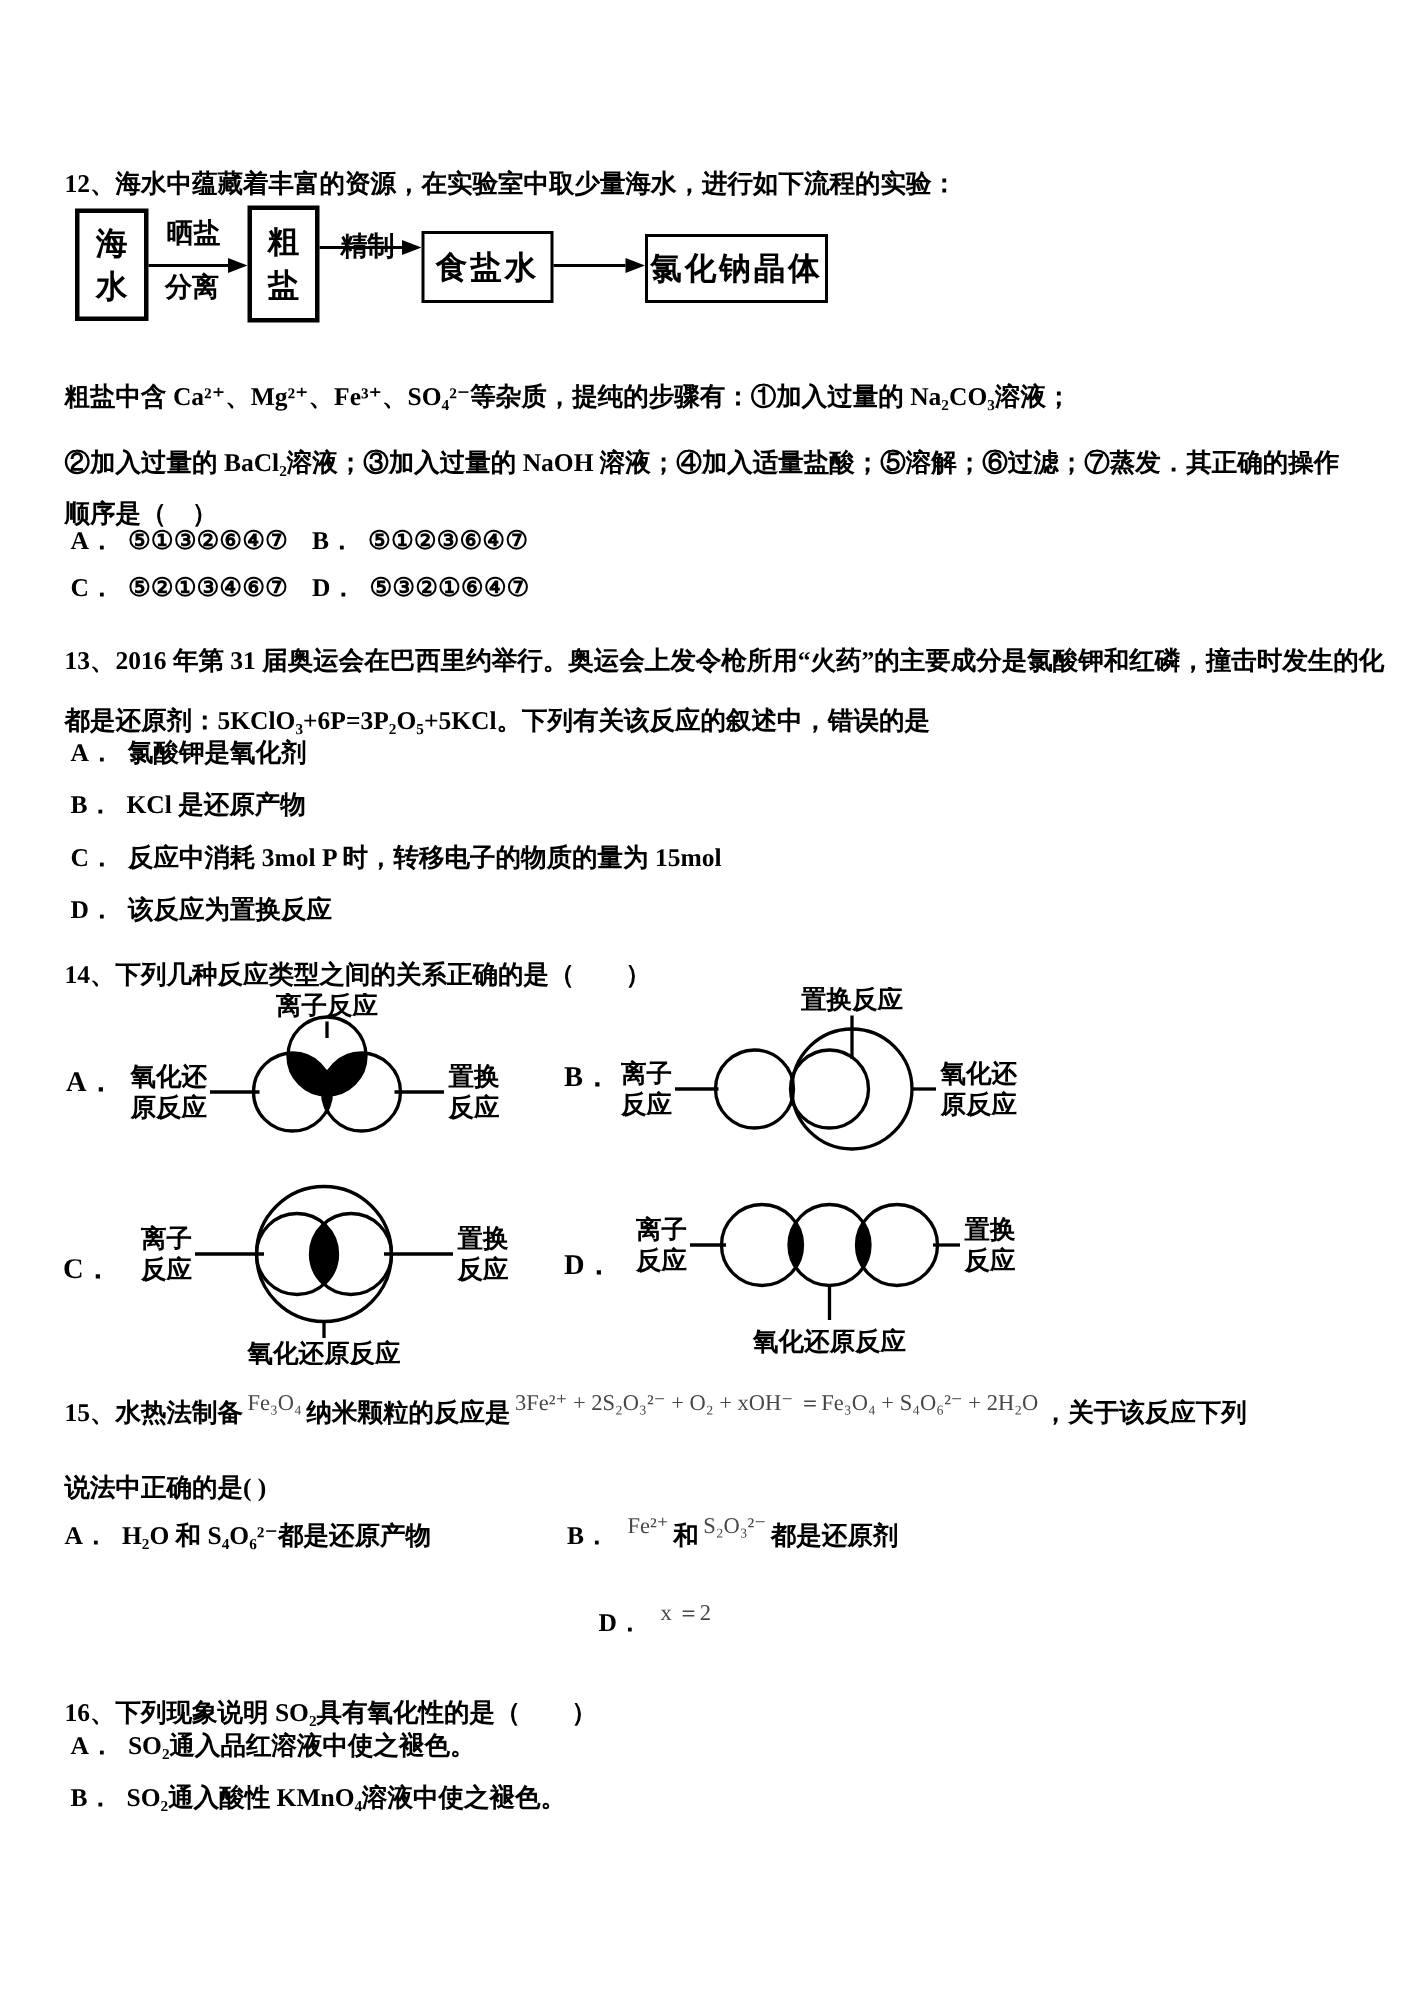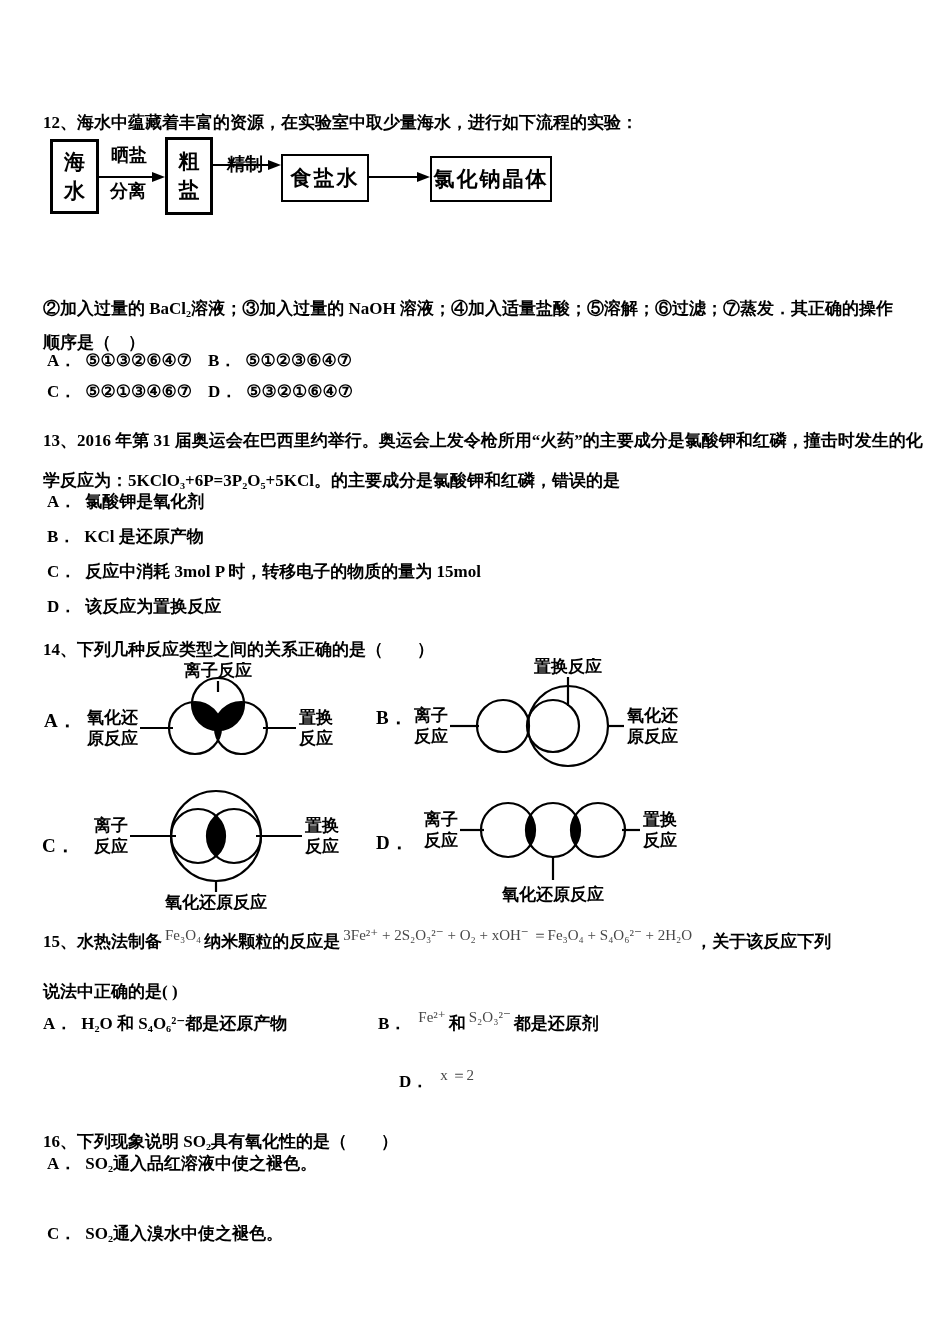--- a/index.html
+++ b/index.html
@@ -62,38 +62,39 @@
   <div class="fc-arrow" style="left:213px; top:164px; width:55px;"></div>
   <div class="fc-lbl" style="left:227px; top:152px;">精制</div>
   <div class="fc-box fc-box-wide" style="left:281px; top:154px; width:88px; height:48px;">
     <div>食盐水</div>
   </div>
   <div class="fc-arrow" style="left:369px; top:176px; width:48px;"></div>
   <div class="fc-box fc-box-wide" style="left:430px; top:156px; width:122px; height:46px;">
     <div>氯化钠晶体</div>
   </div>
 
+  <div class="bline" style="left:43px; top:239px;">粗盐中含 Ca²⁺、Mg²⁺、Fe³⁺、SO₄²⁻等杂质，提纯的步骤有：①加入过量的 Na₂CO₃溶液；</div>
   <div class="bline" style="left:43px; top:283px;">②加入过量的 BaCl₂溶液；③加入过量的 NaOH 溶液；④加入适量盐酸；⑤溶解；⑥过滤；⑦蒸发．其正确的操作</div>
   <div class="bline" style="left:43px; top:317px;">顺序是（　）</div>
 
   <div class="opt" style="left:47px; top:349px;">
     <span class="olabel">A．</span><span>⑤①③②⑥④⑦</span>
   </div>
   <div class="opt" style="left:208px; top:349px;">
     <span class="olabel">B．</span><span>⑤①②③⑥④⑦</span>
   </div>
   <div class="opt" style="left:47px; top:380px;">
     <span class="olabel">C．</span><span>⑤②①③④⑥⑦</span>
   </div>
   <div class="opt" style="left:208px; top:380px;">
     <span class="olabel">D．</span><span>⑤③②①⑥④⑦</span>
   </div>
 
   <div class="stem" style="left:43px; top:415px;">13、2016 年第 31 届奥运会在巴西里约举行。奥运会上发令枪所用“火药”的主要成分是氯酸钾和红磷，撞击时发生的化</div>
-  <div class="stem" style="left:43px; top:455px;">学反应为：5KClO₃+6P=3P₂O₅+5KCl。的主要成分是氯酸钾和红磷，错误的是</div>
+  <div class="stem" style="left:43px; top:455px;">都是还原剂：5KClO₃+6P=3P₂O₅+5KCl。下列有关该反应的叙述中，错误的是</div>
   <div class="opt" style="left:47px; top:490px;">
     <span class="olabel">A．</span><span>氯酸钾是氧化剂</span>
   </div>
   <div class="opt" style="left:47px; top:525px;">
     <span class="olabel">B．</span><span>KCl 是还原产物</span>
   </div>
   <div class="opt" style="left:47px; top:560px;">
     <span class="olabel">C．</span><span>反应中消耗 3mol P 时，转移电子的物质的量为 15mol</span>
   </div>
   <div class="opt" style="left:47px; top:595px;">
@@ -223,17 +224,17 @@
     <span class="olabel">B．</span><span class="formula">Fe²⁺</span><span>和</span><span class="formula">S₂O₃²⁻</span><span>都是还原剂</span>
   </div>
   <div class="opt" style="left:383px; top:1070px;margin-left:16px;">
     <span class="olabel">D．</span><span class="formula">x ＝2</span>
   </div>
 
   <div class="stem" style="left:43px; top:1116px;">16、下列现象说明 SO₂具有氧化性的是（　　）</div>
   <div class="opt" style="left:47px; top:1152px;">
     <span class="olabel">A．</span><span>SO₂通入品红溶液中使之褪色。</span>
   </div>
-  <div class="opt" style="left:47px; top:1222px;">
-    <span class="olabel">C．</span><span>SO₂通入溴水中使之褪色。</span>
+  <div class="opt" style="left:47px; top:1187px;">
+    <span class="olabel">B．</span><span>SO₂通入酸性 KMnO₄溶液中使之褪色。</span>
   </div>
 
 </div>
 
 </body></html>

